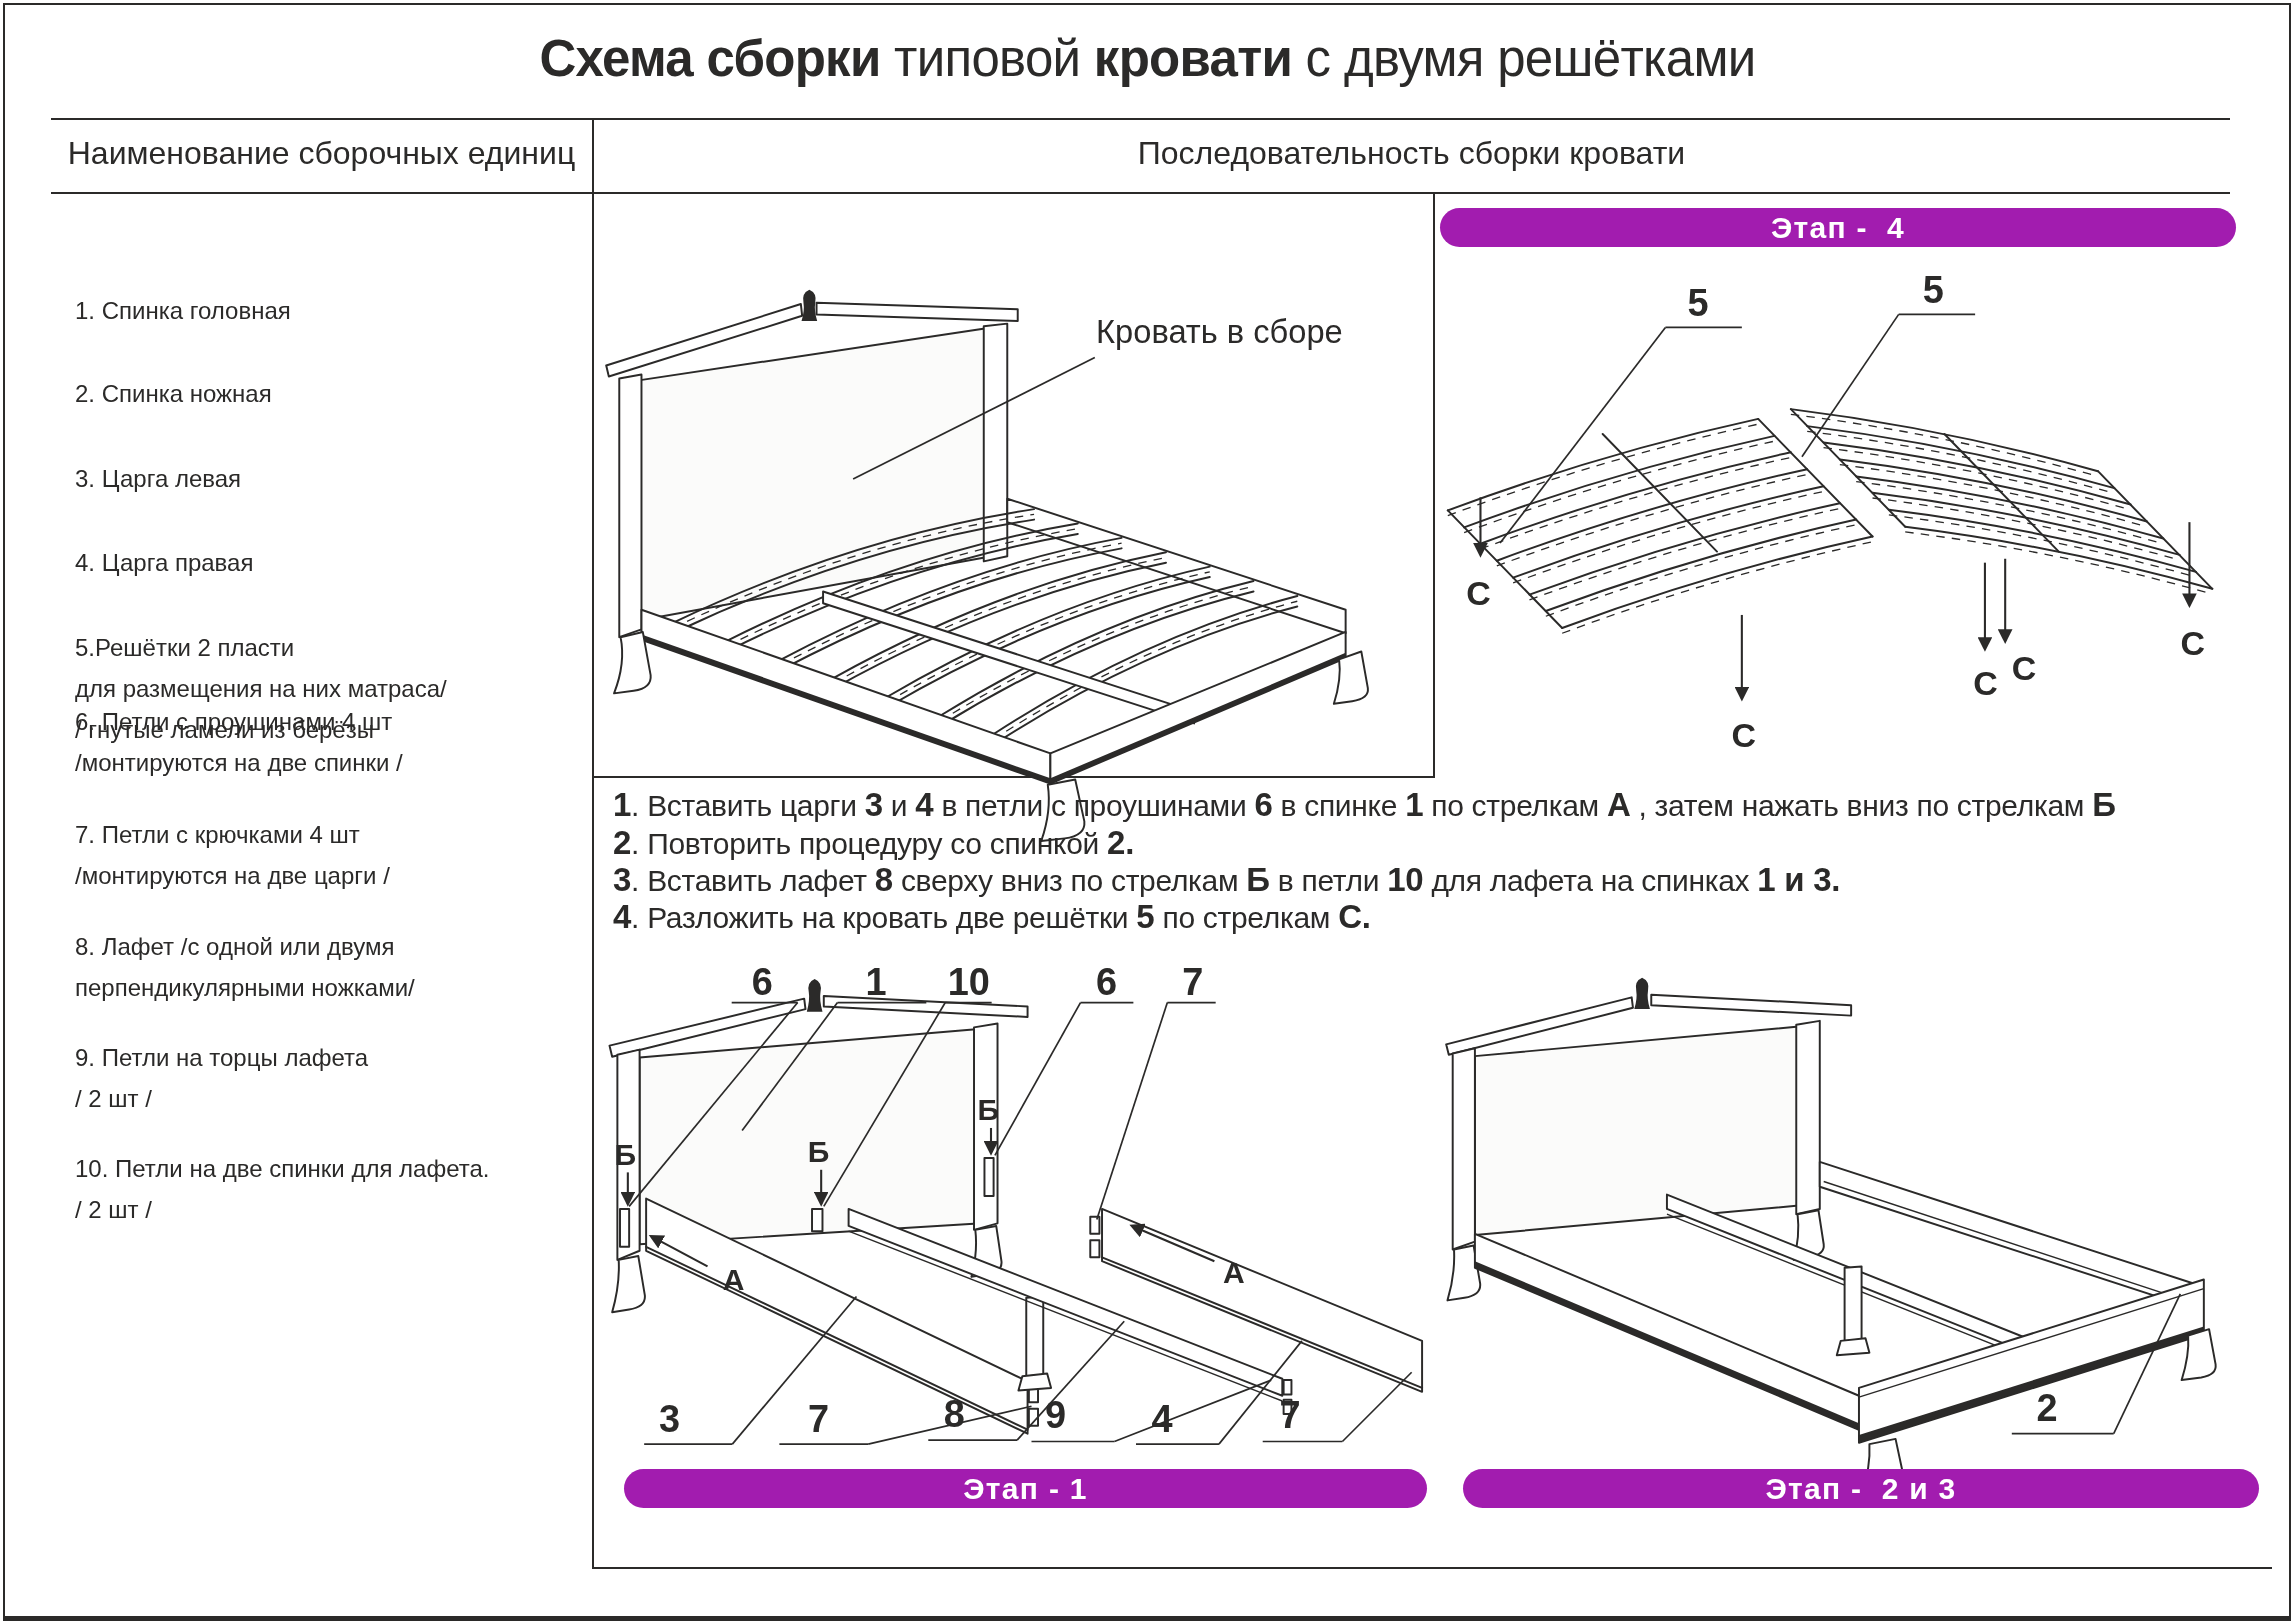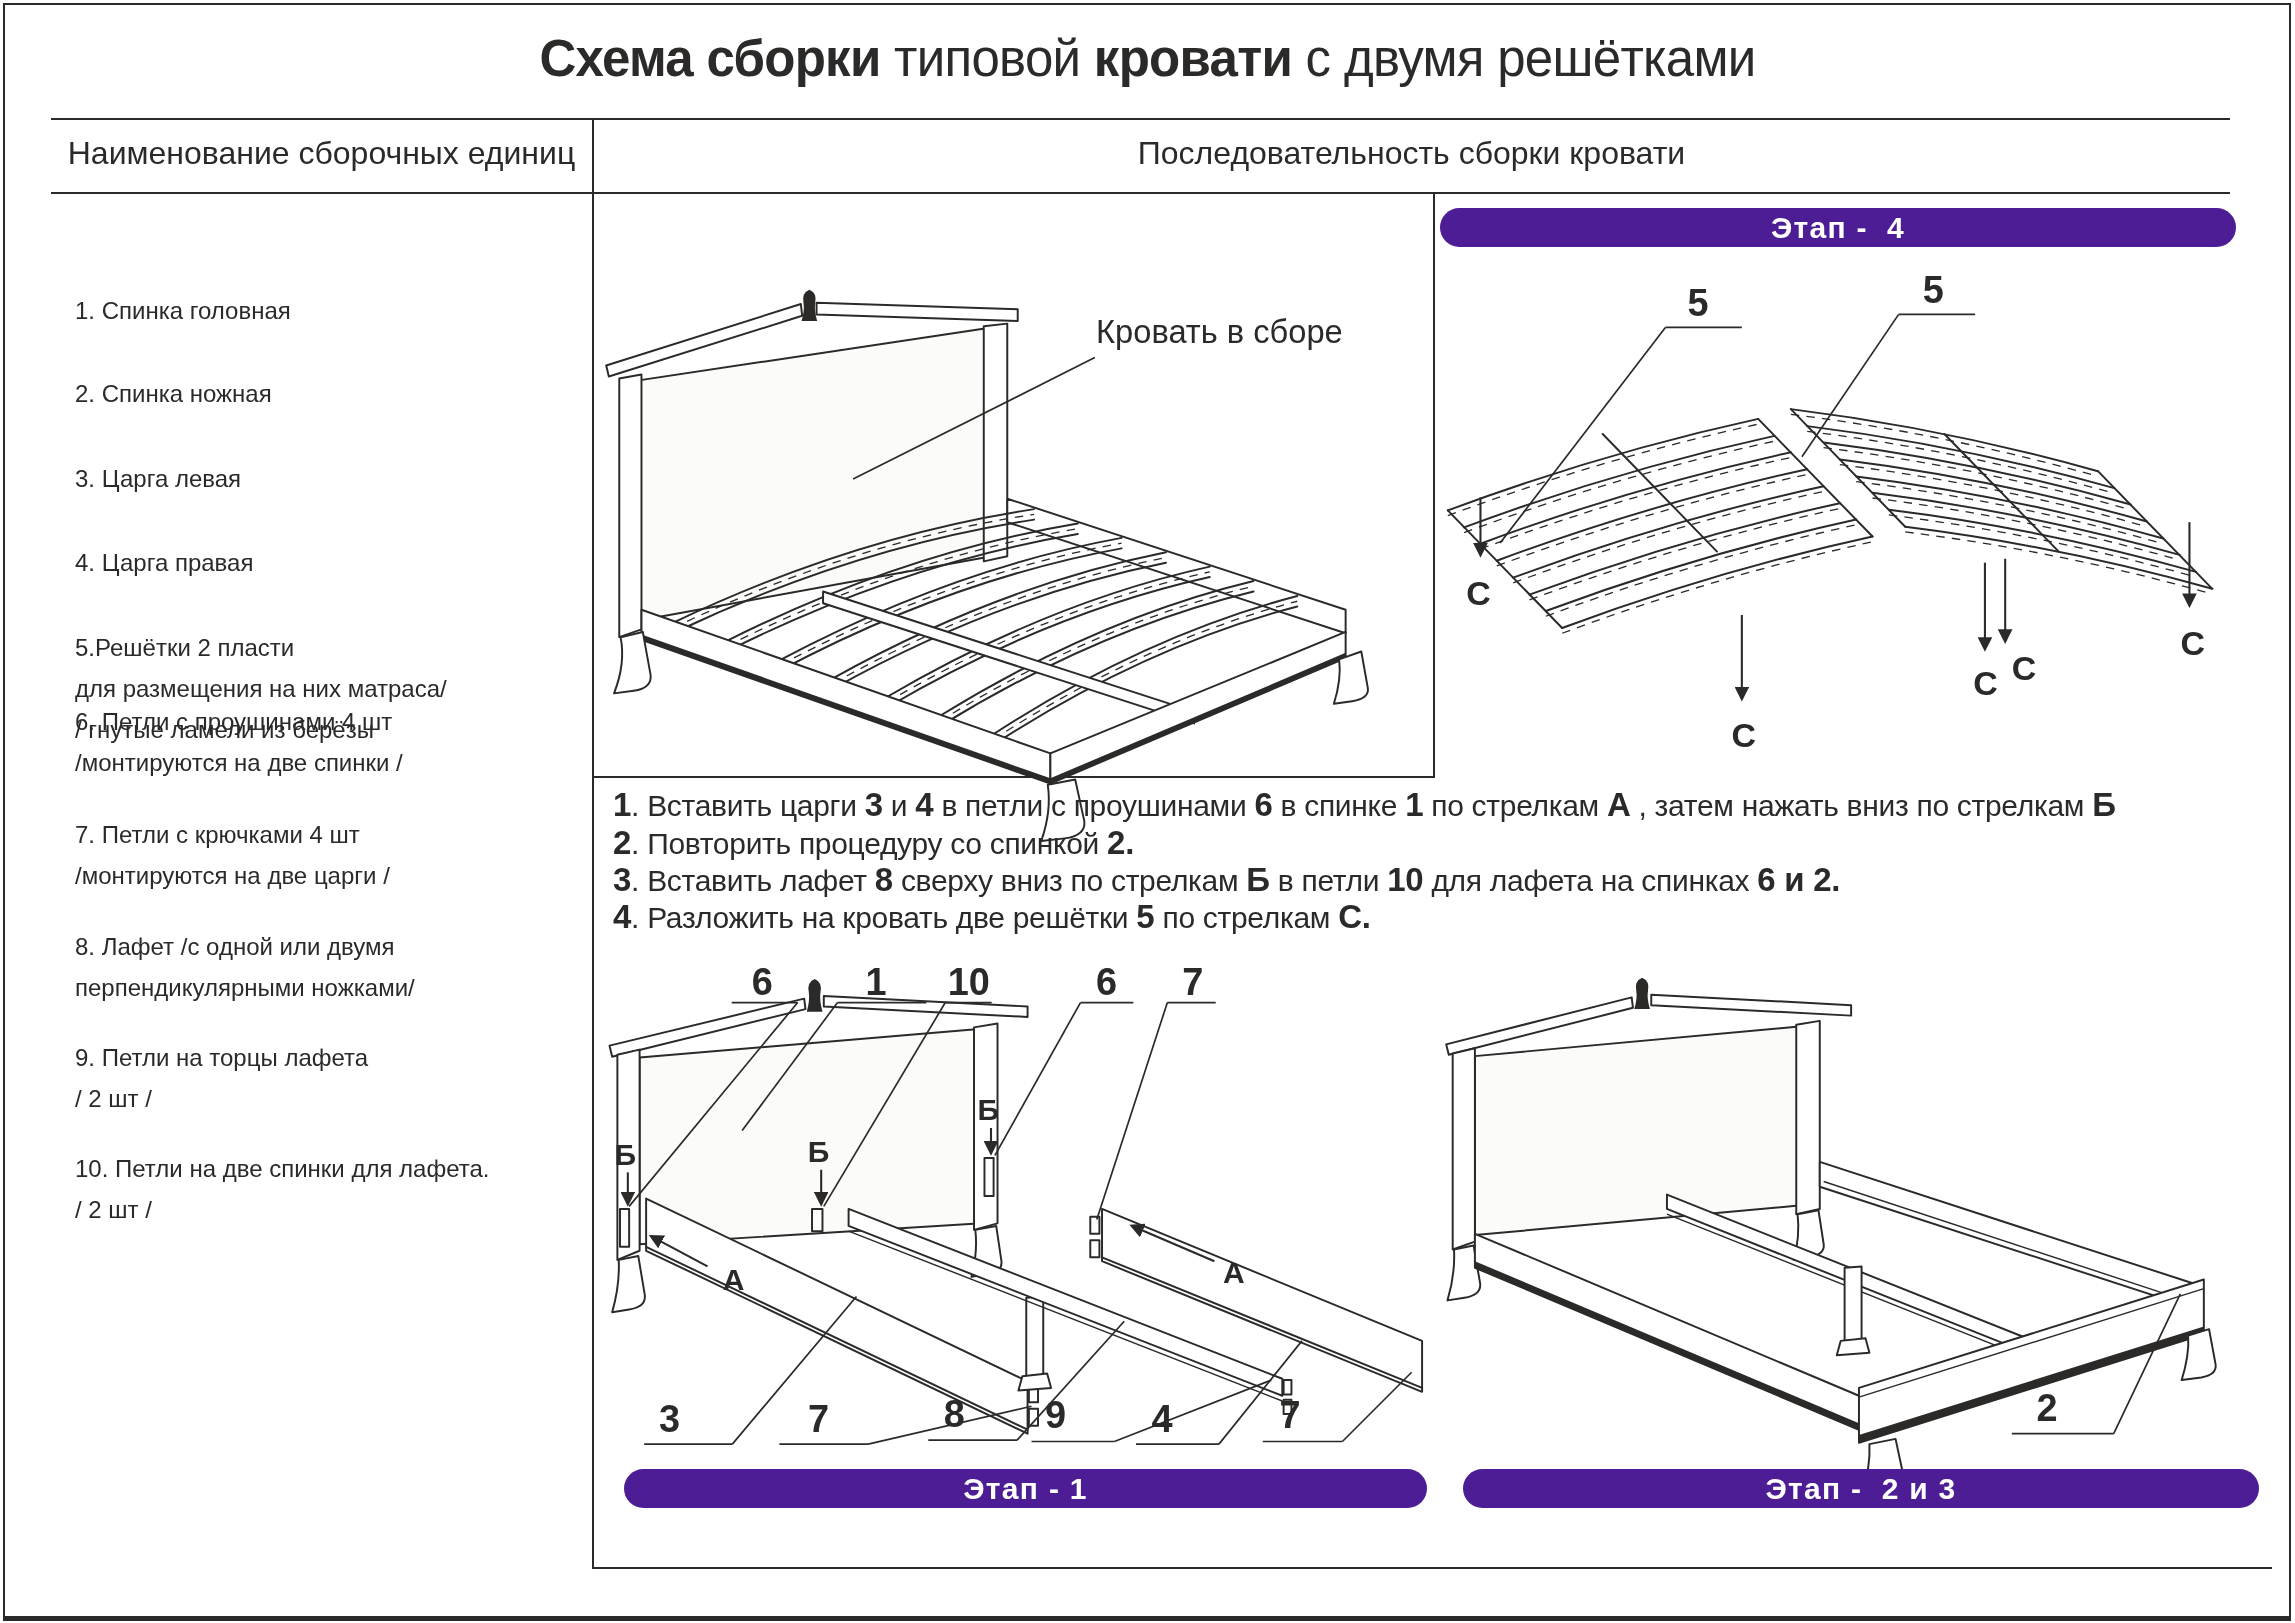--- a/index.html
+++ b/index.html
@@ -8,21 +8,21 @@
   .rule{position:absolute;background:#2b2a29;}
   .outer{position:absolute;left:2.6px;top:2.6px;right:3.9px;bottom:2.6px;
          border:2px solid #2b2a29;border-bottom-width:5.9px;}
   .title{position:absolute;left:0;top:29px;width:100%;text-align:center;
          font-size:51px;letter-spacing:-0.7px;white-space:nowrap;}
   .title .b{font-weight:bold;}
   .hdr{position:absolute;font-size:32px;text-align:center;white-space:nowrap;}
   .plist{position:absolute;left:75px;width:531px;font-size:24px;line-height:41px;white-space:nowrap;}
   .instr{position:absolute;left:613px;font-size:30px;white-space:nowrap;letter-spacing:-0.3px;}
   .instr .b{font-weight:bold;font-size:33px;}
-  .pill{position:absolute;background:#4c1d95;border-radius:21px;color:#ffffff;
+  .pill{position:absolute;background:#a21caf;border-radius:21px;color:#ffffff;
         display:flex;align-items:center;justify-content:center;
         font-size:30px;font-weight:bold;letter-spacing:1.3px;white-space:pre;}
   .bedbox{position:absolute;left:592px;top:192px;width:843px;height:586px;
           border:2px solid #2b2a29;box-sizing:border-box;background:#fff;}
   .footer{position:absolute;left:624px;top:1535px;width:1650px;font-size:29px;
           word-spacing:8.5px;white-space:nowrap;}
   svg{position:absolute;overflow:visible;}
   svg text{font-family:"Liberation Sans",sans-serif;fill:#2b2a29;}
   .st{stroke:#2b2a29;stroke-width:3;fill:none;stroke-linecap:round;}
   .wh{fill:#ffffff;stroke:#2b2a29;stroke-width:3;stroke-linejoin:round;}
@@ -212,21 +212,21 @@
         <text class="n52" x="838" y="642">C</text>
       <path class="arw" d="M868,434 L868,560" marker-end="url(#arw4)"></path>
         <text class="n52" x="897" y="620">C</text>
       <path class="arw" d="M1150,378 L1150,505" marker-end="url(#arw4)"></path>
         <text class="n52" x="1155" y="582">C</text>
     </g>
   </svg>
 
   <div class="instr" style="top:786px;"><span class="b">1</span><span>. Вставить царги </span><span class="b">3</span><span> и </span><span class="b">4</span><span> в петли с проушинами </span><span class="b">6</span><span> в спинке </span><span class="b">1</span><span> по стрелкам </span><span class="b">А</span><span> , затем нажать вниз по стрелкам </span><span class="b">Б</span></div>
   <div class="instr" style="top:824px;"><span class="b">2</span><span>. Повторить процедуру со спинкой </span><span class="b">2.</span></div>
-  <div class="instr" style="top:861px;"><span class="b">3</span><span>. Вставить лафет </span><span class="b">8</span><span> сверху вниз по стрелкам </span><span class="b">Б</span><span> в петли </span><span class="b">10</span><span> для лафета на спинках </span><span class="b">6 и 2.</span></div>
+  <div class="instr" style="top:861px;"><span class="b">3</span><span>. Вставить лафет </span><span class="b">8</span><span> сверху вниз по стрелкам </span><span class="b">Б</span><span> в петли </span><span class="b">10</span><span> для лафета на спинках </span><span class="b">1 и 3.</span></div>
   <div class="instr" style="top:898px;"><span class="b">4</span><span>. Разложить на кровать две решётки </span><span class="b">5</span><span>  по стрелкам </span><span class="b">С.</span></div>
 
   <svg style="left:608px;top:949px;" width="830" height="516" viewBox="0 0 1270 790">
     <defs>
       <marker id="arw1" viewBox="0 0 10 10" refX="8" refY="5" markerWidth="7" markerHeight="7" orient="auto-start-reverse">
         <path d="M0,0 L10,5 L0,10 z" fill="#2b2a29"></path>
       </marker>
     </defs>
     <g>
       <polygon class="wh" points="2,148 300,76 302,92 6,165"></polygon>

